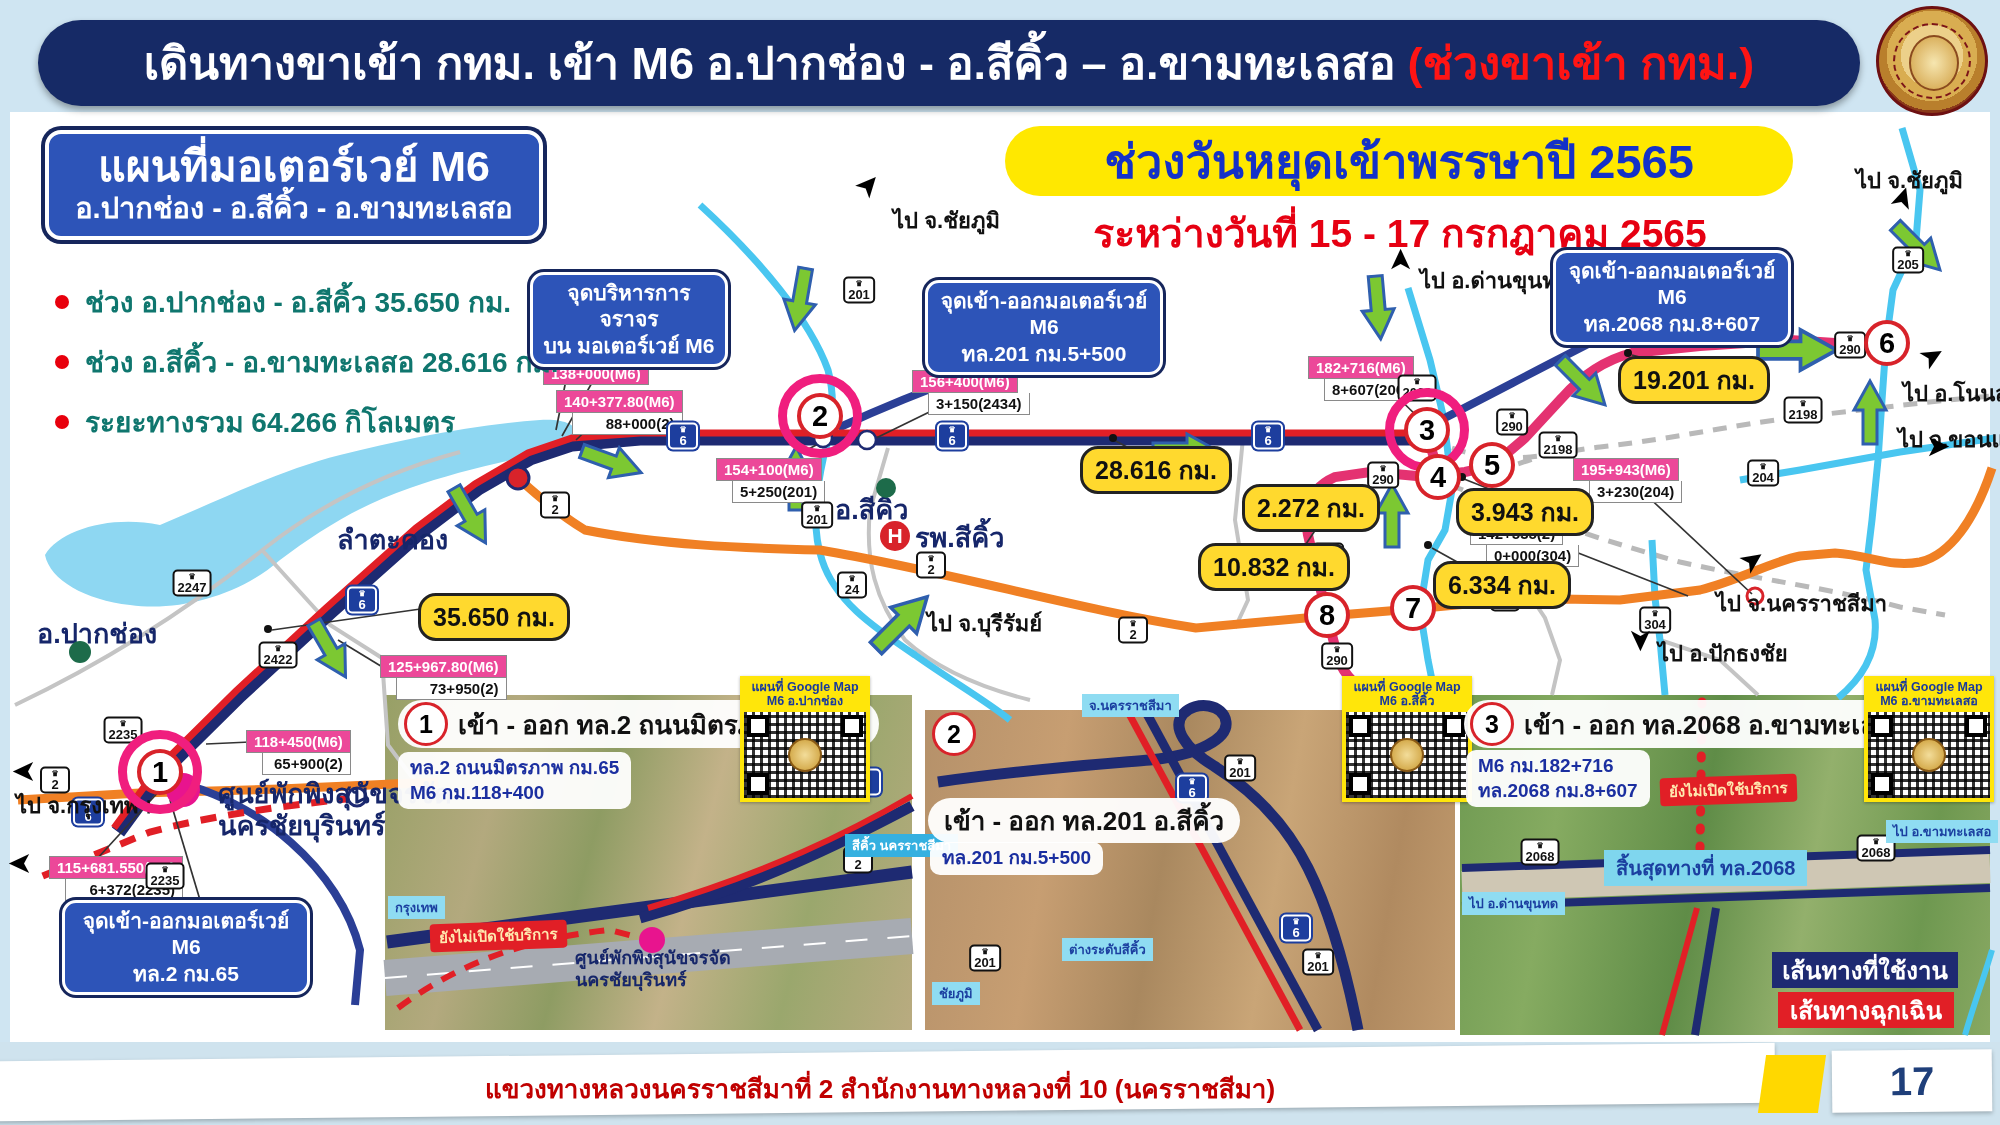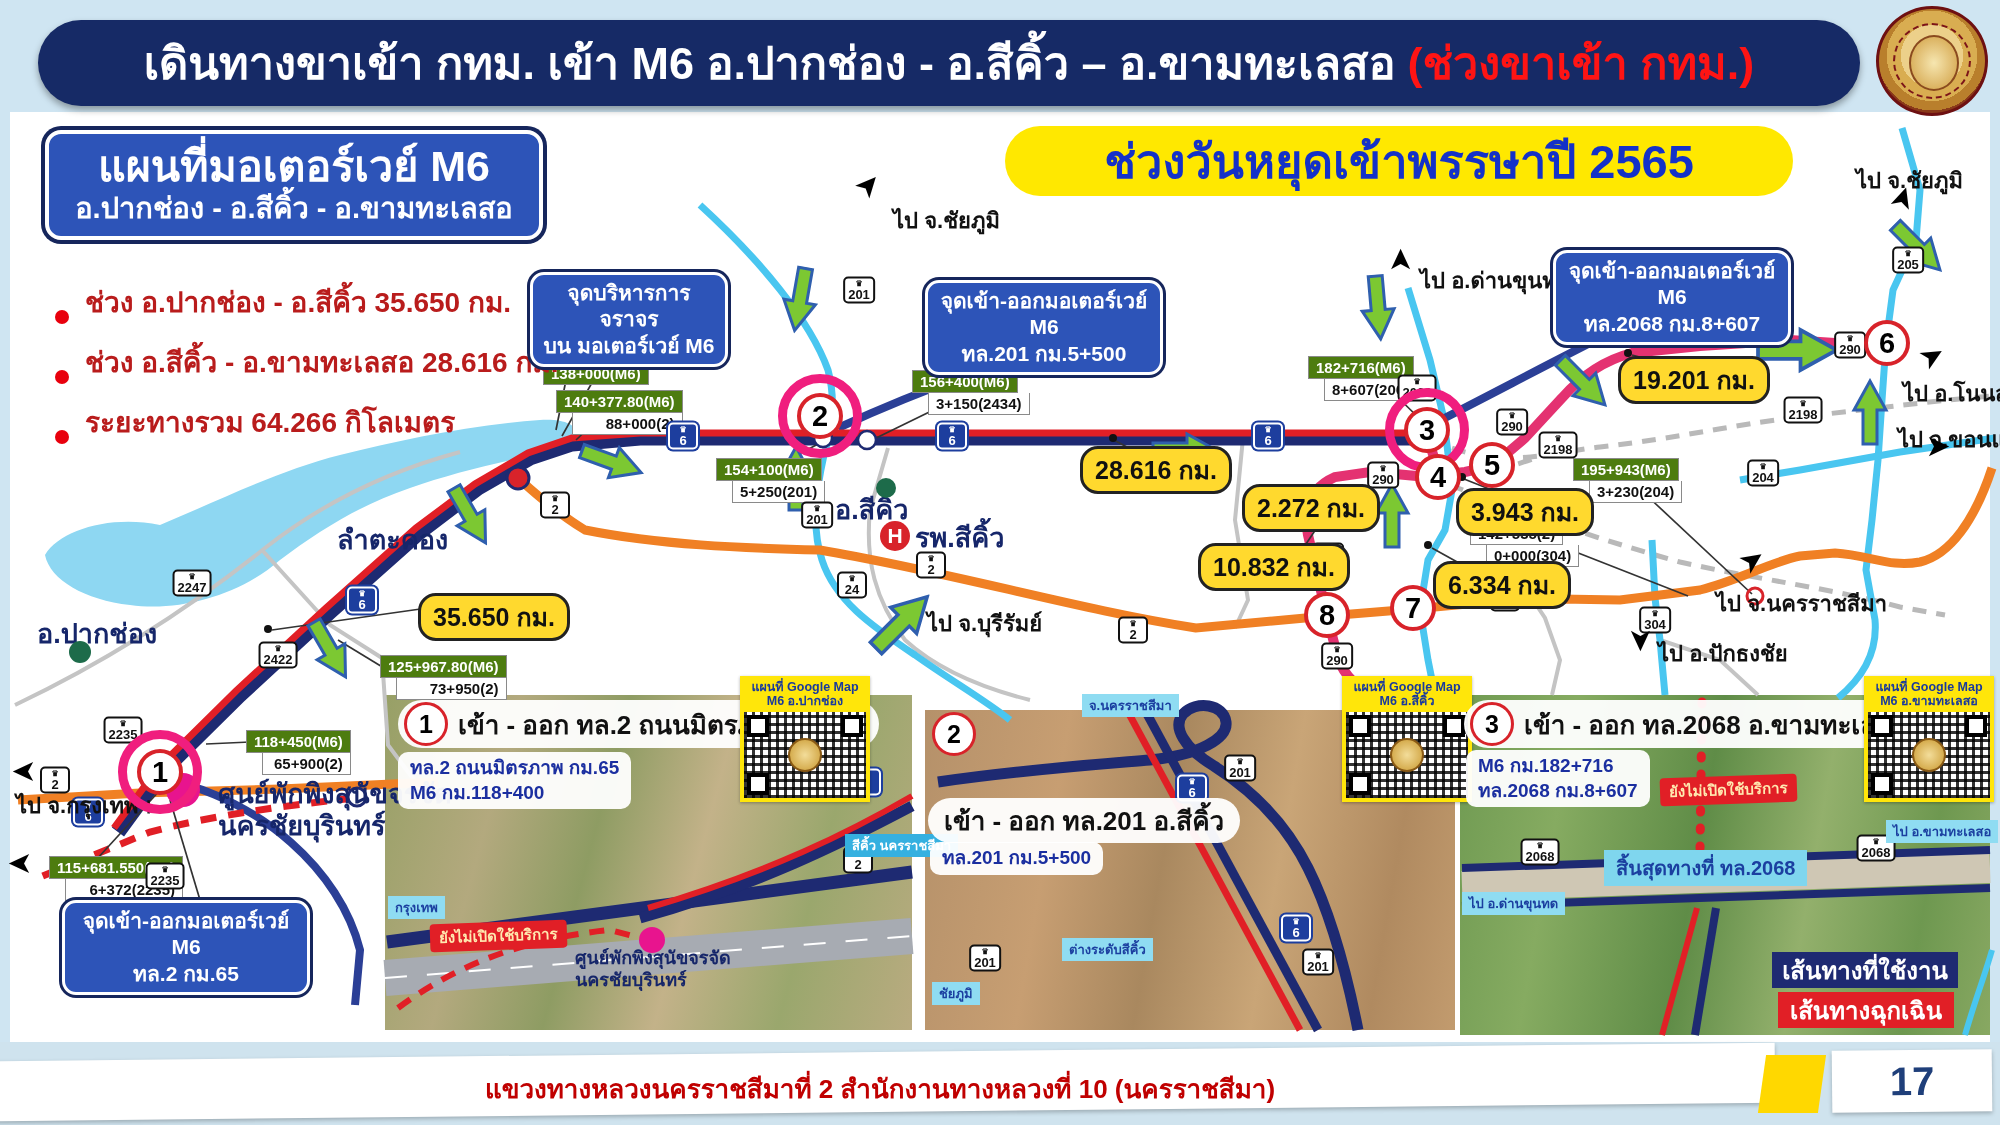--- a/index.html
+++ b/index.html
@@ -11,27 +11,27 @@
   .seal{position:absolute;right:12px;top:6px;width:106px;height:104px;border-radius:50%;z-index:7;border:3px solid #6e1012;background:radial-gradient(circle at 50% 45%,#f8ecc0 0 22%,#ecd08a 22% 40%,#d9ad51 40% 58%,#b97f2c 58% 70%,#8a3a1a 70% 79%,#7c1418 79% 100%);}
   .seal .inner{position:absolute;left:14px;top:14px;right:14px;bottom:14px;border:2px dashed #7c1418;border-radius:50%;}
   .seal .core{position:absolute;left:30px;top:26px;width:46px;height:52px;border:2px solid #8a4a1e;border-radius:50%;background:radial-gradient(#f6e6b0,#cf9c3e);}
   
   .mtitle{position:absolute;left:45px;top:130px;width:478px;z-index:5;background:#2d54b8;border:4px solid #fff;box-shadow:0 0 0 4px #16265c;border-radius:16px;color:#fff;text-align:center;font-weight:bold;padding:8px 6px 10px;}
   .mtitle .l1{font-size:43px;line-height:1.15;}
   .mtitle .l2{font-size:29px;line-height:1.2;}
   .banner{position:absolute;left:1005px;top:126px;width:788px;height:70px;background:#ffe800;border-radius:38px;display:flex;align-items:center;justify-content:center;color:#1431c8;font-size:47px;font-weight:bold;z-index:5;}
   .subdate{position:absolute;left:1020px;top:202px;width:760px;text-align:center;color:#e60012;font-size:39px;font-weight:bold;z-index:5;}
   .bullets{position:absolute;left:55px;top:280px;z-index:5;}
-  .bullet{display:flex;align-items:flex-end;gap:16px;margin-bottom:16px;color:#b91c1c;font-size:28px;font-weight:bold;}
+  .bullet{display:flex;align-items:center;gap:16px;margin-bottom:16px;color:#0f766e;font-size:28px;font-weight:bold;}
   .bdot{width:14px;height:14px;border-radius:50%;background:#e8000d;flex:0 0 auto;}
   
   #dyn div{box-sizing:border-box;}
   .bluebox{position:absolute;z-index:5;background:#2d54b8;border:3px solid #fff;box-shadow:0 0 0 3px #16265c;border-radius:14px;color:#fff;text-align:center;font-weight:bold;padding:5px 8px;font-size:21px;line-height:1.25;}
   .callout{position:absolute;z-index:4;font-weight:bold;line-height:1;font-size:15px;white-space:nowrap;}
-  .callout .ct{background:#4d7c0f;color:#fff;padding:3px 7px;border:1px solid #8a8a8a;display:inline-block;}
+  .callout .ct{background:#ec4899;color:#fff;padding:3px 7px;border:1px solid #8a8a8a;display:inline-block;}
   .callout.plain .ct{background:#fff;color:#111;}
   .callout .cb{background:#fff;color:#111;padding:3px 7px;border:1px solid #8a8a8a;border-top:none;display:block;margin-left:16px;text-align:right;}
   .pill{position:absolute;z-index:5;background:#ffd92e;border:3px solid #222;border-radius:18px;padding:1px 12px;font-size:25px;font-weight:bold;color:#111;white-space:nowrap;}
   .bigring{position:absolute;z-index:5;width:84px;height:84px;border:9px solid #f01e7e;border-radius:50%;background:transparent;transform:translate(-50%,-50%);}
   .ncirc{position:absolute;z-index:5;width:46px;height:46px;border-radius:50%;background:#fff;border:4px solid #d8232a;color:#000;font-size:29px;font-weight:bold;display:flex;align-items:center;justify-content:center;transform:translate(-50%,-50%);}
   .shield{position:absolute;z-index:4;transform:translate(-50%,-50%);background:#fff;border:2px solid #111;border-radius:5px;min-width:30px;padding:1px 3px 1px;text-align:center;font-weight:bold;color:#111;line-height:1;}
   .shield .cr{display:block;font-size:8px;}
   .shield .n{display:block;font-size:13px;}
   .shield.m6{background:#1d3e9e;border-color:#fff;color:#fff;box-shadow:0 0 0 2px #1d3e9e;}
   .place{position:absolute;z-index:4;color:#16266a;font-weight:bold;font-size:27px;white-space:nowrap;line-height:1.2;}
@@ -82,20 +82,21 @@
       <div class="inner"></div>
       <div class="core"></div>
     </div>
 
   <div class="mtitle">
     <div class="l1">แผนที่มอเตอร์เวย์ M6</div>
     <div class="l2">อ.ปากช่อง - อ.สีคิ้ว - อ.ขามทะเลสอ</div>
   </div>
 
   <div class="banner">ช่วงวันหยุดเข้าพรรษาปี 2565</div>
+  <div class="subdate">ระหว่างวันที่  15 - 17 กรกฎาคม 2565</div>
 
   <div class="bullets">
     <div class="bullet">
         <span class="bdot"></span>
         <span>ช่วง อ.ปากช่อง - อ.สีคิ้ว 35.650 กม.</span>
       </div>
     <div class="bullet">
         <span class="bdot"></span>
         <span>ช่วง อ.สีคิ้ว - อ.ขามทะเลสอ 28.616 กม.</span>
       </div>

